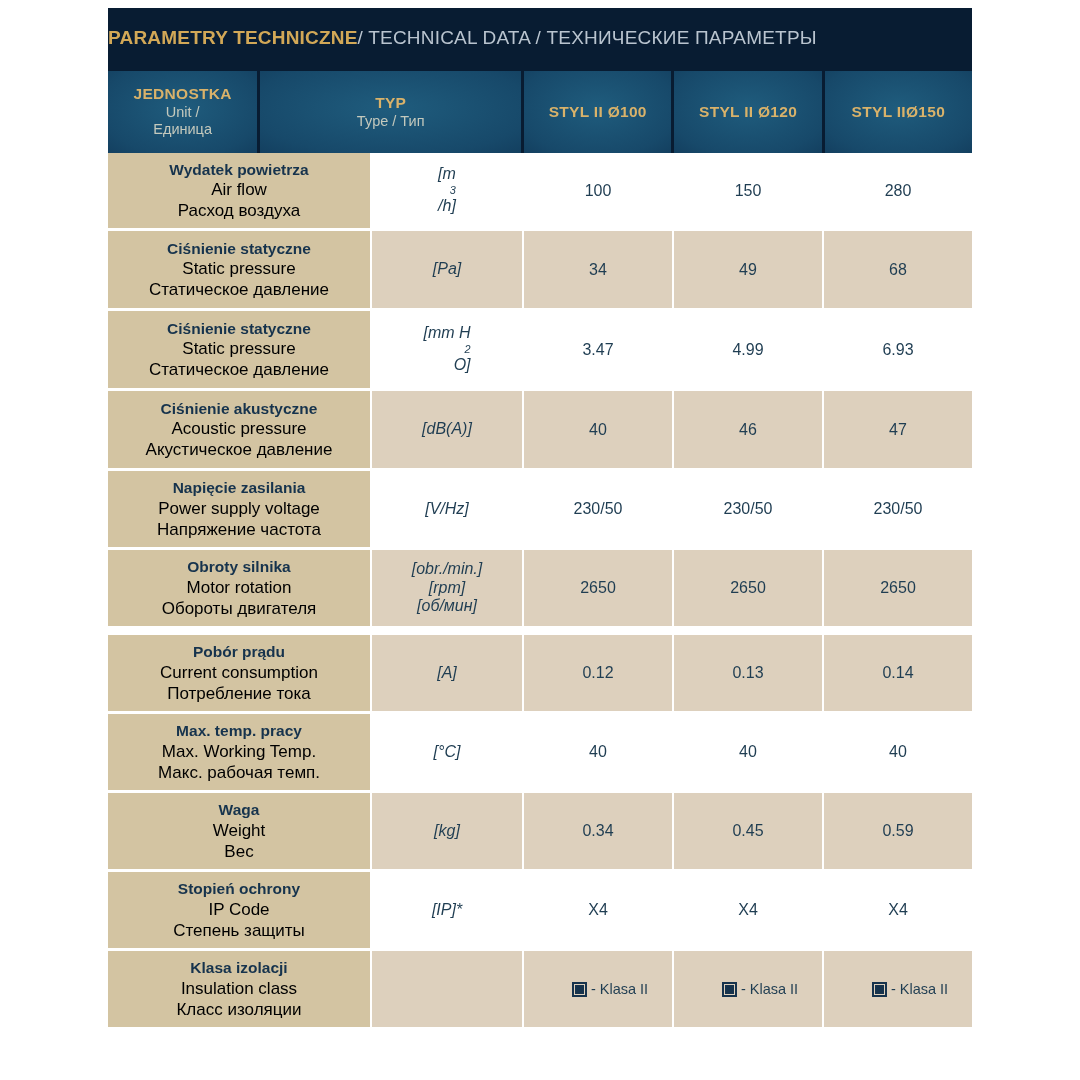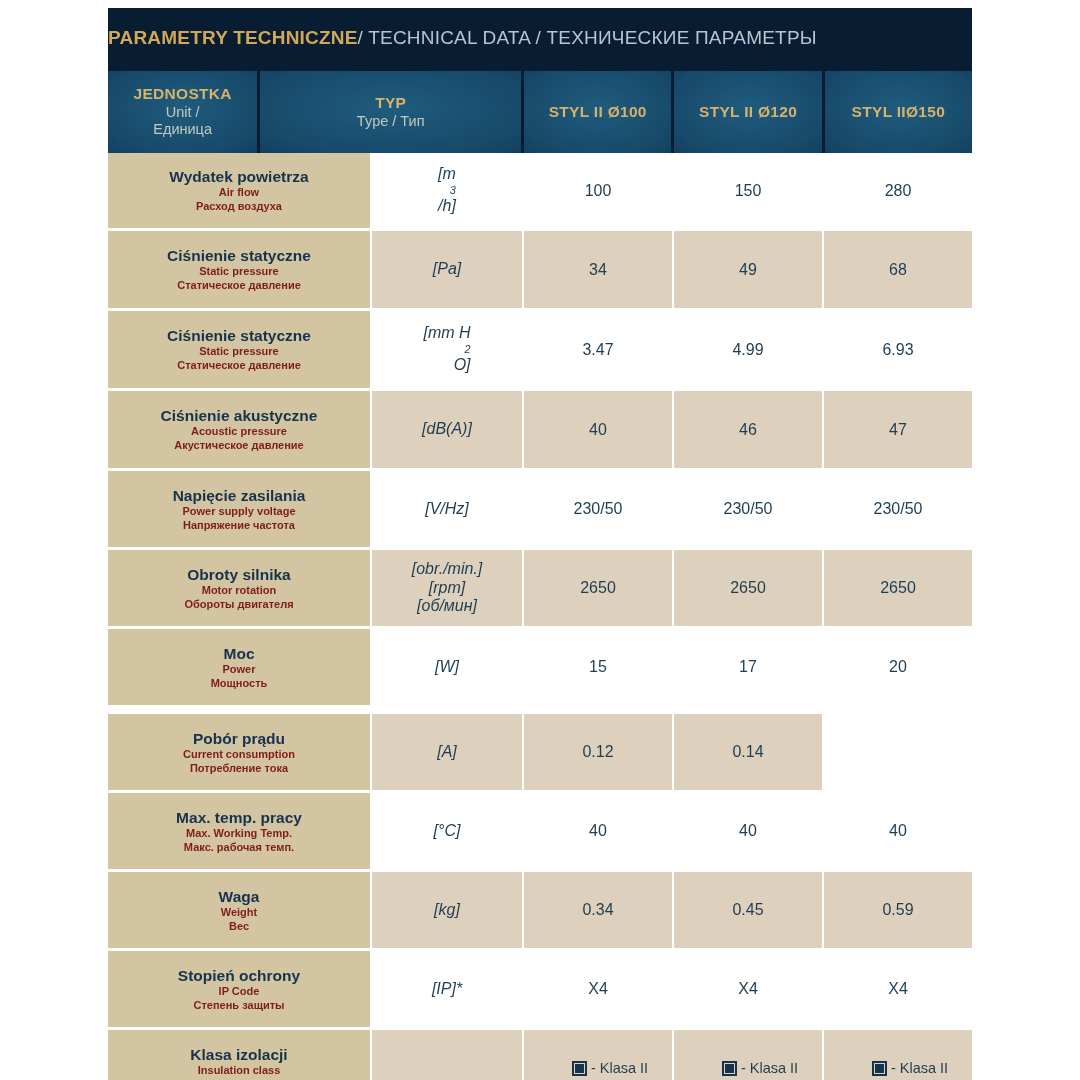--- a/index.html
+++ b/index.html
@@ -104,23 +104,23 @@
     line-height: 1.24;
     box-sizing: border-box;
   }
   .c-param .p-pl {
     color: #16334d;
     font-weight: bold;
     font-size: 15.5px;
   }
   .c-param .p-en,
   .c-param .p-ru {
-    color: #7f1d1d;
-    font-weight: bold;
-    font-size: 11px;
+    color: #000000;
+    font-weight: normal;
+    font-size: 17px;
   }
 
   .c-unit {
     width: 150px;
     display: flex;
     align-items: center;
     justify-content: center;
     text-align: center;
     color: #1f3d52;
     font-size: 16px;
@@ -323,50 +323,34 @@
           <div class="c-val">
             <span>2650</span>
           </div>
           <div class="c-val">
             <span>2650</span>
           </div>
           <div class="c-val">
             <span>2650</span>
           </div>
         </div>
-        <div class="row white" style="height: 76px; margin-top: 3px;">
-          <div class="c-param">
-            <span class="p-pl">Moc</span>
-            <span class="p-en">Power</span>
-            <span class="p-ru">Мощность</span>
-          </div>
-          <div class="c-unit">
-            <div class="unit-lines">[W]</div>
-          </div>
-          <div class="c-val">
-            <span>15</span>
-          </div>
-          <div class="c-val">
-            <span>17</span>
-          </div>
-          <div class="c-val">
-            <span>20</span>
-          </div>
-        </div>
         <div class="row beige" style="height: 76px; margin-top: 9px;">
           <div class="c-param">
             <span class="p-pl">Pobór prądu</span>
             <span class="p-en">Current consumption</span>
             <span class="p-ru">Потребление тока</span>
           </div>
           <div class="c-unit">
             <div class="unit-lines">[A]</div>
           </div>
           <div class="c-val">
             <span>0.12</span>
+          </div>
+          <div class="c-val">
+            <span>0.13</span>
           </div>
           <div class="c-val">
             <span>0.14</span>
           </div>
         </div>
         <div class="row white" style="height: 76px; margin-top: 3px;">
           <div class="c-param">
             <span class="p-pl">Max. temp. pracy</span>
             <span class="p-en">Max. Working Temp.</span>
             <span class="p-ru">Макс. рабочая темп.</span>

